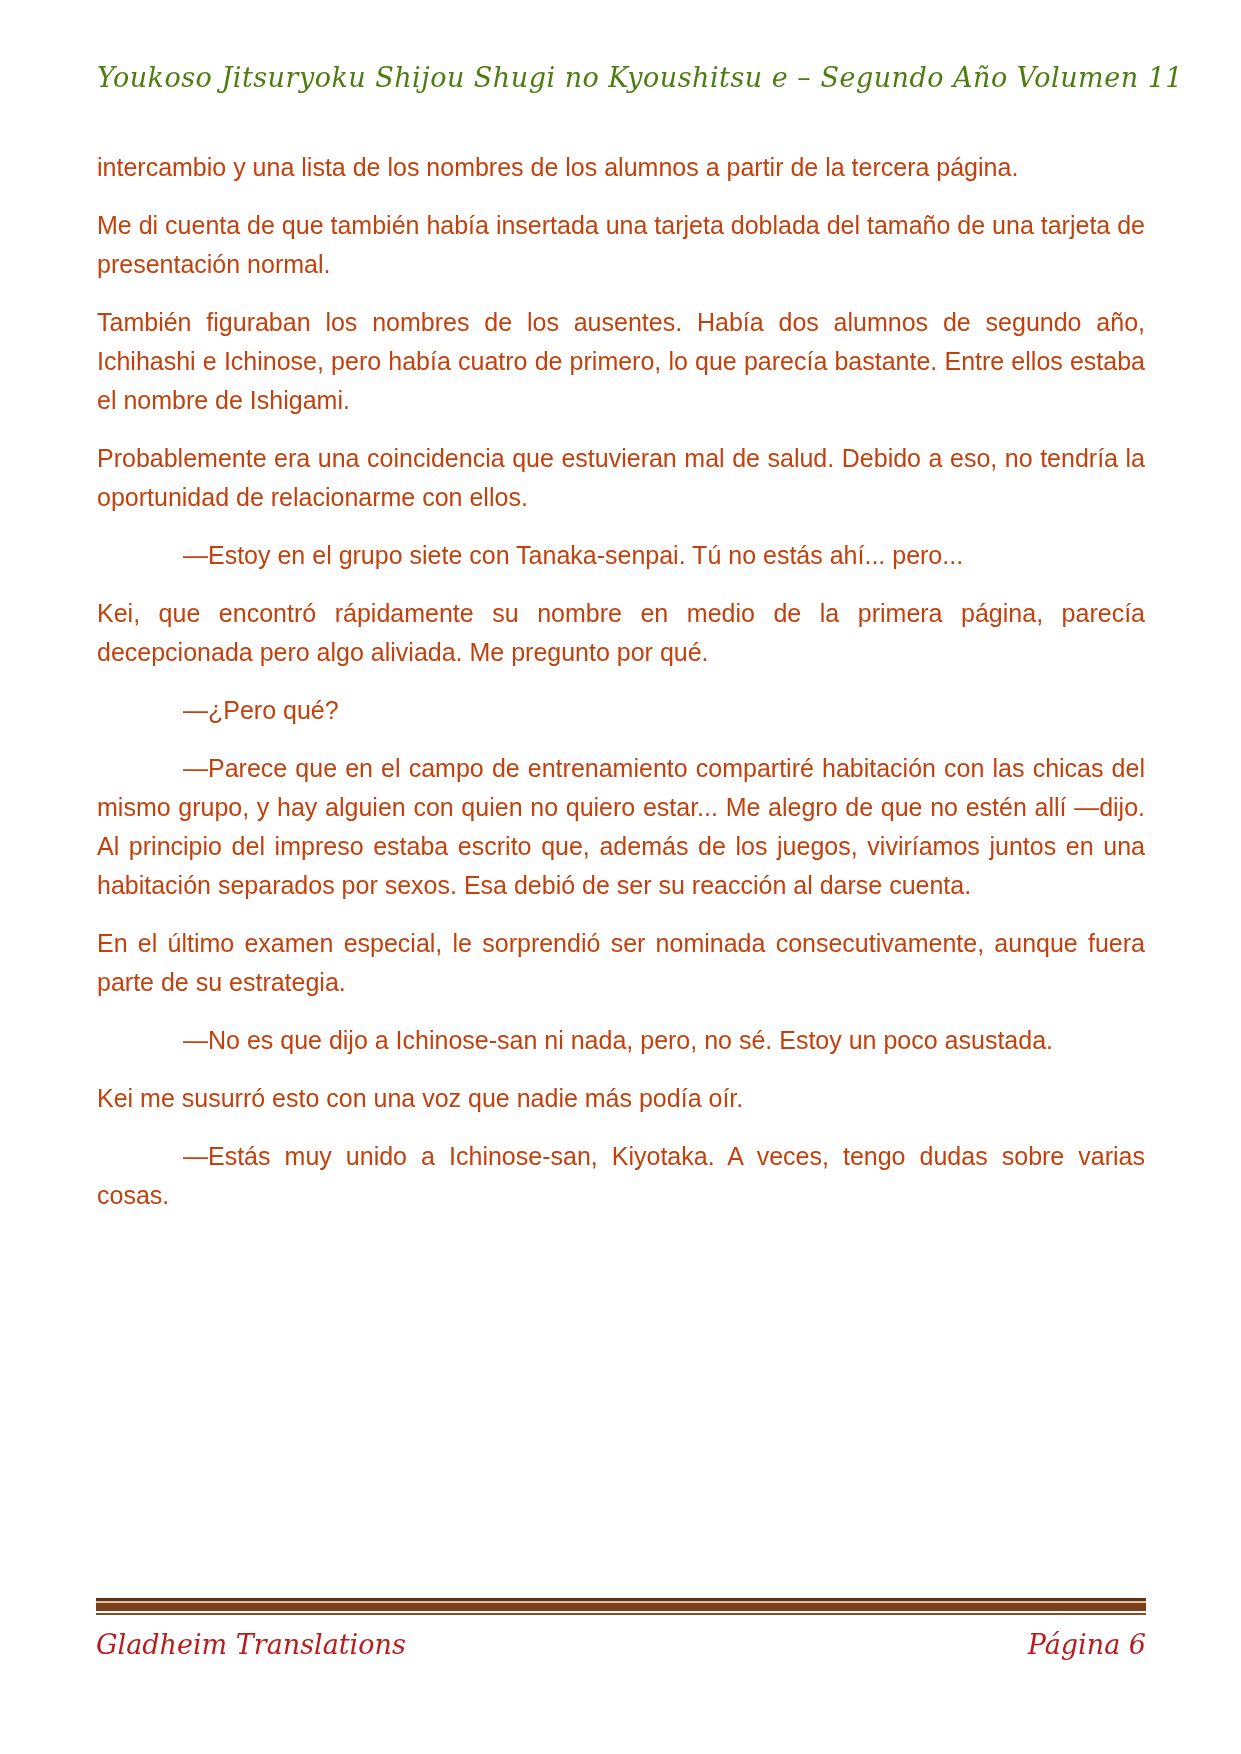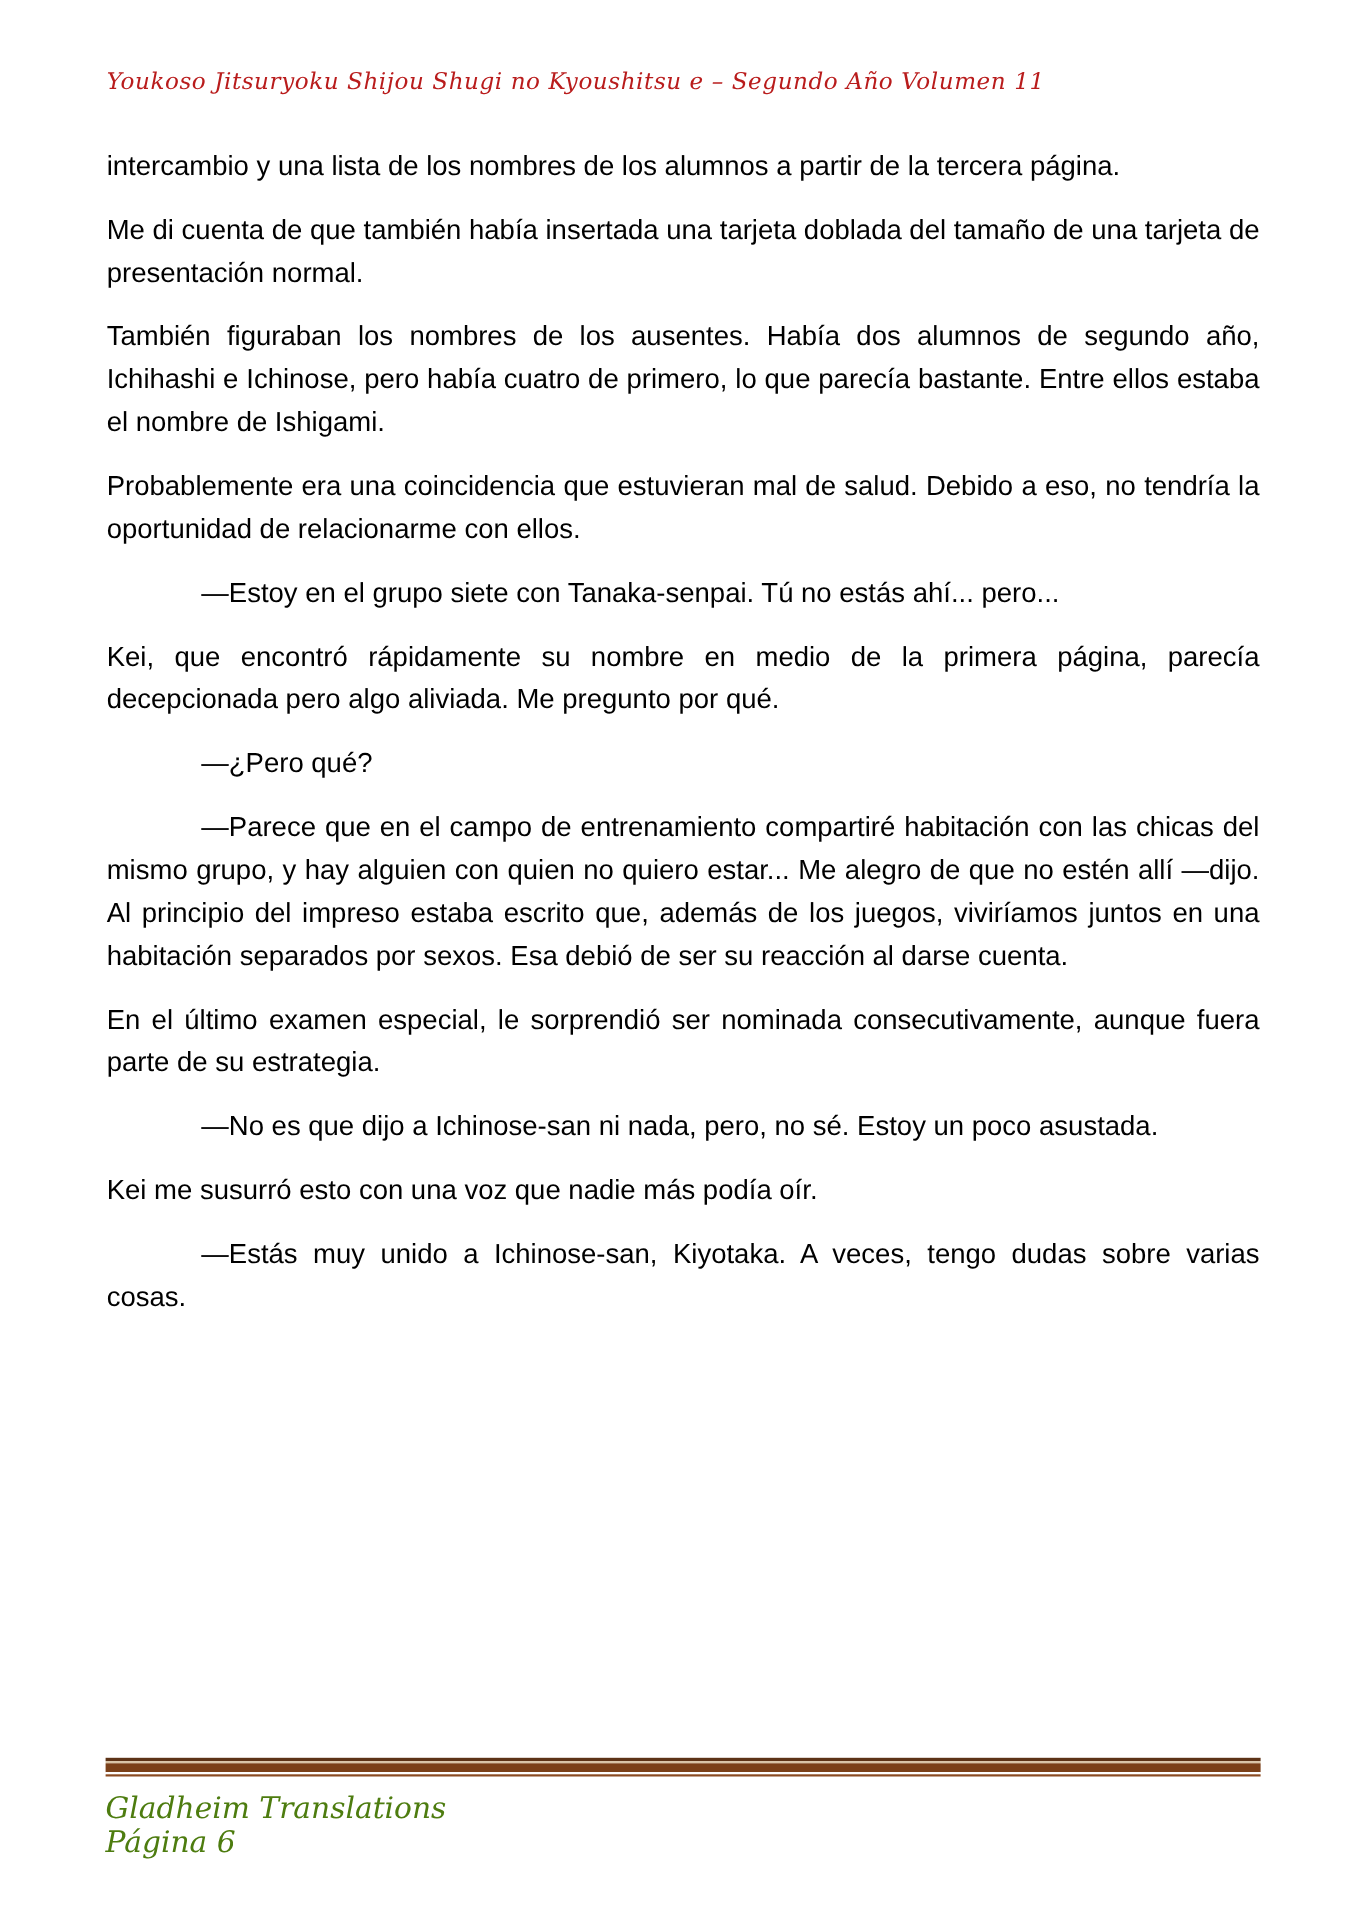--- a/index.html
+++ b/index.html
@@ -18,39 +18,39 @@
   
   .header {
     position: absolute;
     top: 62px;
     left: 97px;
     right: 96px;
   }
   .header .running-title {
     font-family: "DejaVu Serif", serif;
     font-style: italic;
-    font-size: 21px;
+    font-size: 27px;
     letter-spacing: 0.5px;
-    color: #b91c1c;
+    color: #4d7c0f;
     white-space: nowrap;
   }
   
   .body-text {
     position: absolute;
     top: 132px;
     left: 97px;
     right: 96px;
   }
   .para {
     font-family: "Liberation Sans", sans-serif;
     font-size: 25px;
     line-height: 39px;
-    color: #000000;
+    color: #c2410c;
     text-align: justify;
-    margin: 0 0 19px 0;
+    margin: 16px 0 19px 0;
   }
   .para.dialogue {
     text-indent: 86px;
   }
   .para:last-child {
     margin-bottom: 0;
   }
   
   .footer {
     position: absolute;
@@ -66,22 +66,21 @@
   .rule .r-gap    { height: 2px; background: #ffffff; }
   .rule .r-thin   { height: 2px; }
   .footer-row {
     margin-top: 14px;
     display: flex;
     justify-content: space-between;
     align-items: baseline;
     font-family: "DejaVu Serif", serif;
     font-style: italic;
     font-size: 27px;
-    color: #4d7c0f;
-    flex-direction: column;
+    color: #b91c1c;
   }
 </style>
 </head>
 <body>
 
 <div class="page">
 
   <div class="header">
     <span class="running-title">Youkoso Jitsuryoku Shijou Shugi no Kyoushitsu e – Segundo Año Volumen 11</span>
   </div>

